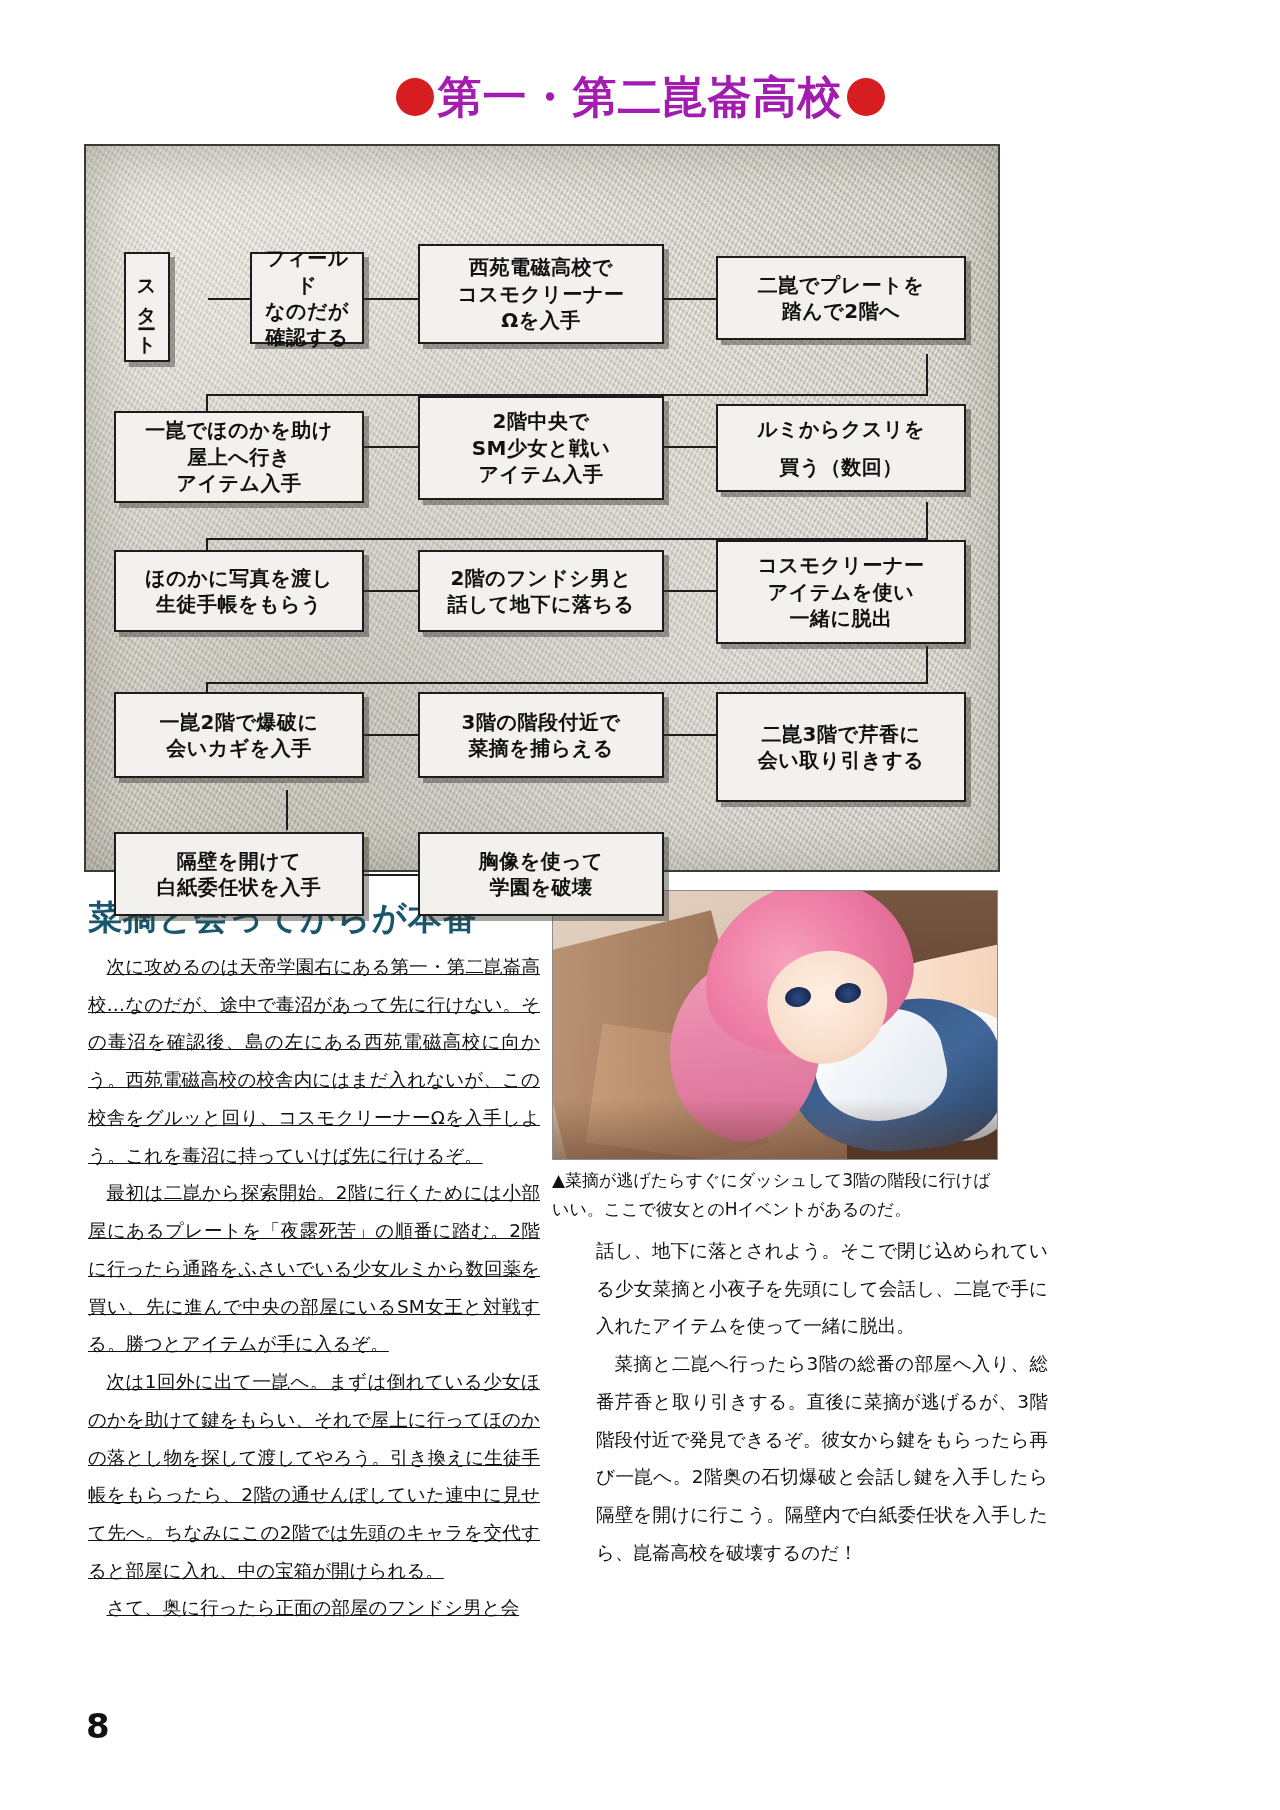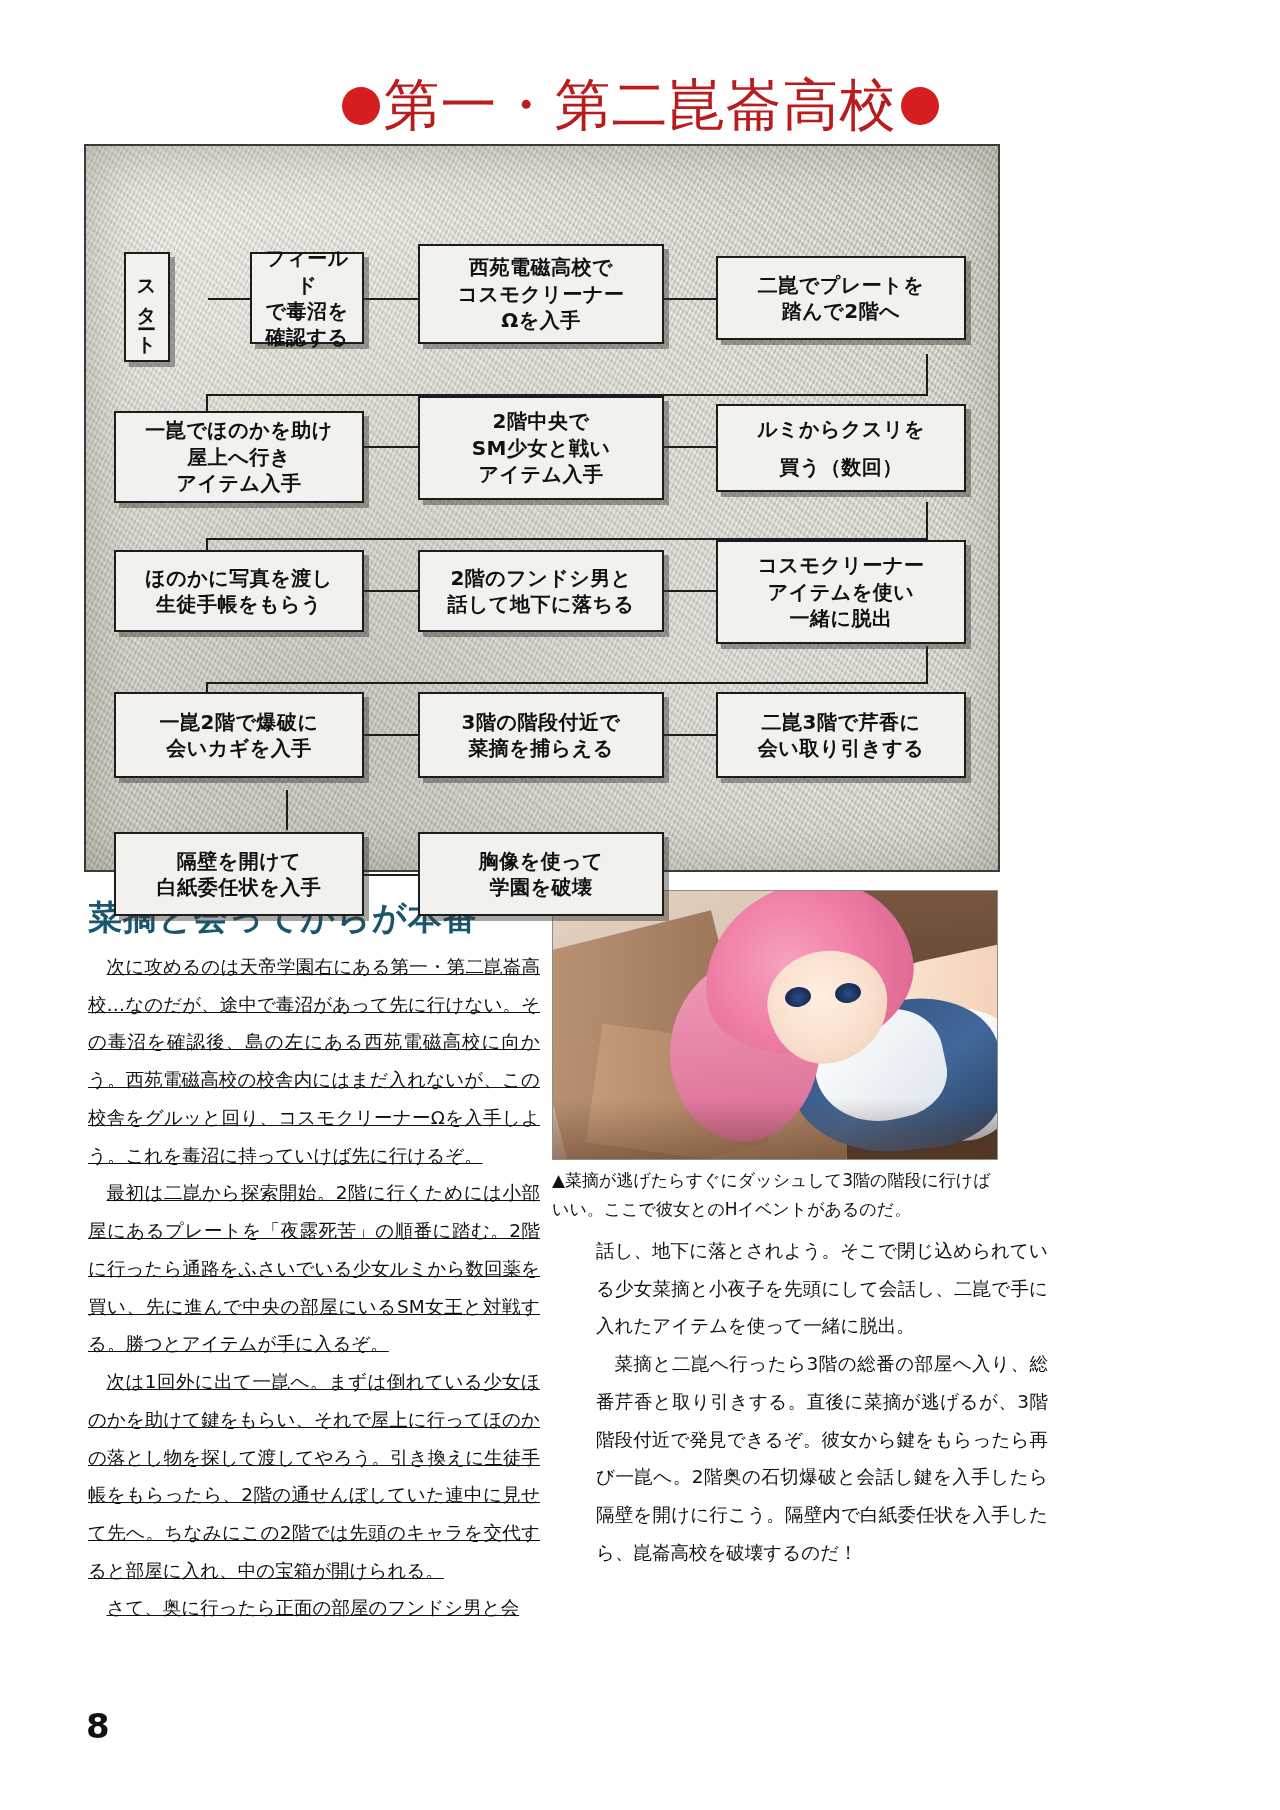--- a/index.html
+++ b/index.html
@@ -19,24 +19,24 @@
   
   .title-wrap {
     position: absolute;
     top: 68px;
     left: 0;
     width: 1280px;
     text-align: center;
   }
   .title {
     display: inline-block;
-    font-size: 56px;
-    font-weight: normal;
+    font-size: 44px;
+    font-weight: bold;
     letter-spacing: 1px;
-    color: #b91c1c;
+    color: #a21caf;
     position: relative;
     white-space: nowrap;
   }
   .title .dot {
     display: inline-block;
     width: 38px;
     height: 38px;
     border-radius: 50%;
     background: #d61d20;
     vertical-align: middle;
@@ -297,21 +297,21 @@
     <div class="conn v" style="left:200px; top:644px; height:40px;"></div>
 
     <div class="conn h" style="left:278px; top:728px; width:54px;"></div>
 
     <div class="node vertical" style="left:38px; top:106px; width:46px; height:110px;">
       <span>スタート</span>
     </div>
 
     <div class="node" style="left:164px; top:106px; width:114px; height:92px; flex-direction:column;">
       <span>フィールド</span>
-      <span>で毒沼を</span>
+      <span>なのだが</span>
       <span>確認する</span>
     </div>
 
     <div class="node" style="left:332px; top:98px; width:246px; height:100px; flex-direction:column;">
       <span>西苑電磁高校で</span>
       <span>コスモクリーナー</span>
       <span>Ωを入手</span>
     </div>
 
     <div class="node" style="left:630px; top:110px; width:250px; height:84px; flex-direction:column;align-items:center;">
@@ -355,21 +355,21 @@
     <div class="node" style="left:28px; top:546px; width:250px; height:86px; flex-direction:column;">
       <span>一崑2階で爆破に</span>
       <span>会いカギを入手</span>
     </div>
 
     <div class="node" style="left:332px; top:546px; width:246px; height:86px; flex-direction:column;">
       <span>3階の階段付近で</span>
       <span>菜摘を捕らえる</span>
     </div>
 
-    <div class="node" style="left:630px; top:546px; width:250px; height:86px; flex-direction:column;">
+    <div class="node" style="left:630px; top:546px; width:250px; height:110px; flex-direction:column;">
       <span>二崑3階で芹香に</span>
       <span>会い取り引きする</span>
     </div>
 
     <div class="node" style="left:28px; top:686px; width:250px; height:84px; flex-direction:column;">
       <span>隔壁を開けて</span>
       <span>白紙委任状を入手</span>
     </div>
 
     <div class="node" style="left:332px; top:686px; width:246px; height:84px; flex-direction:column;">

